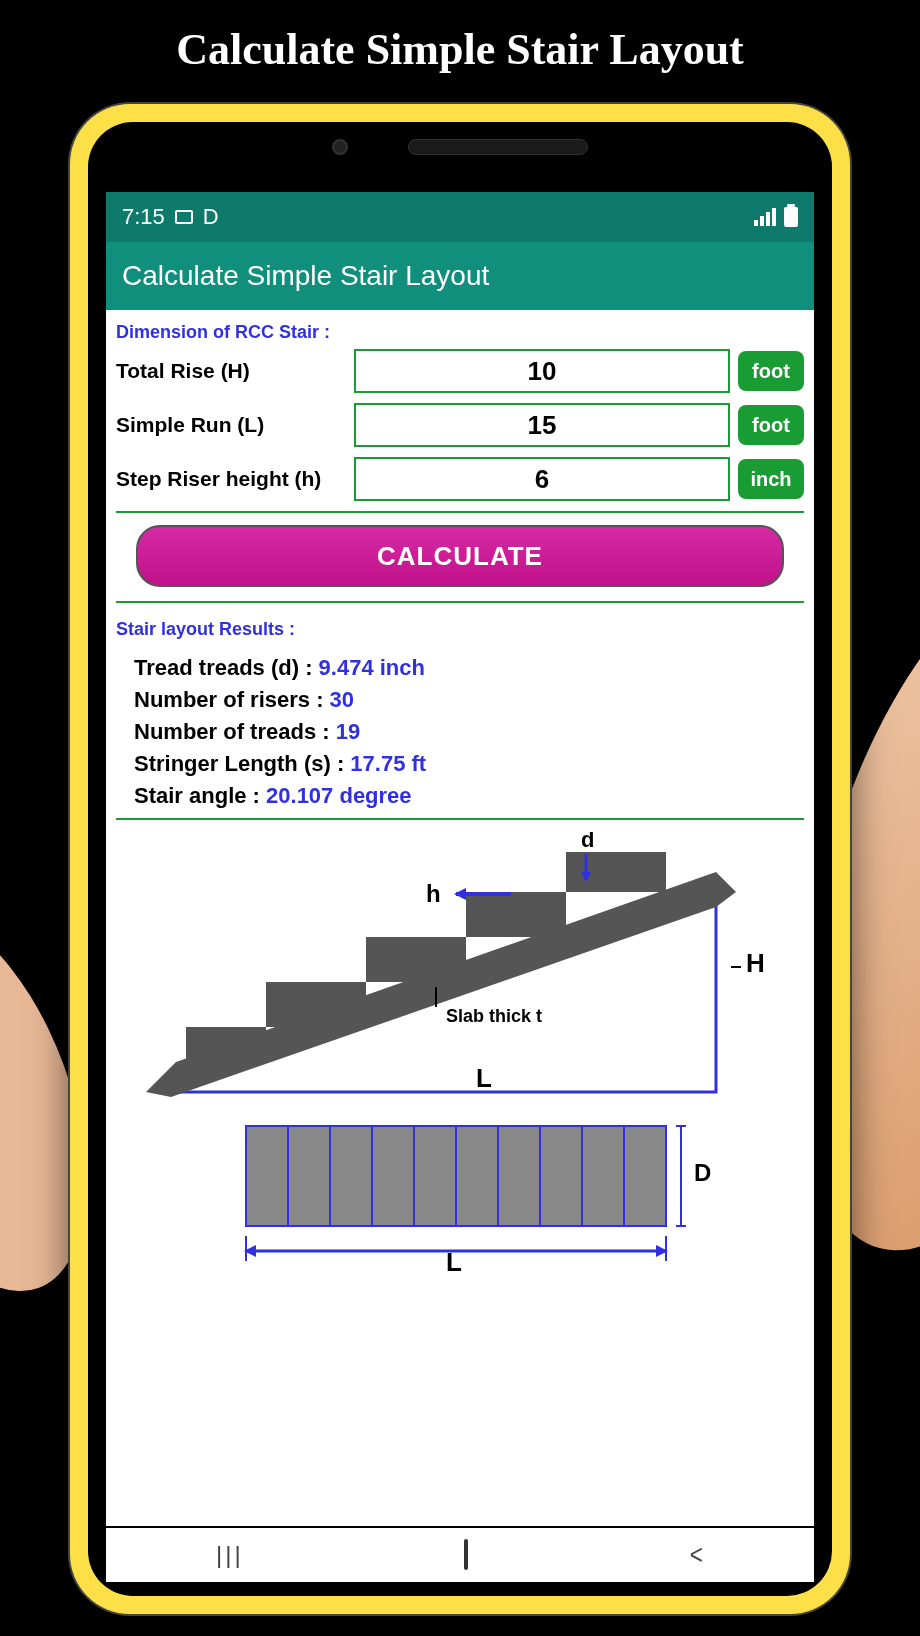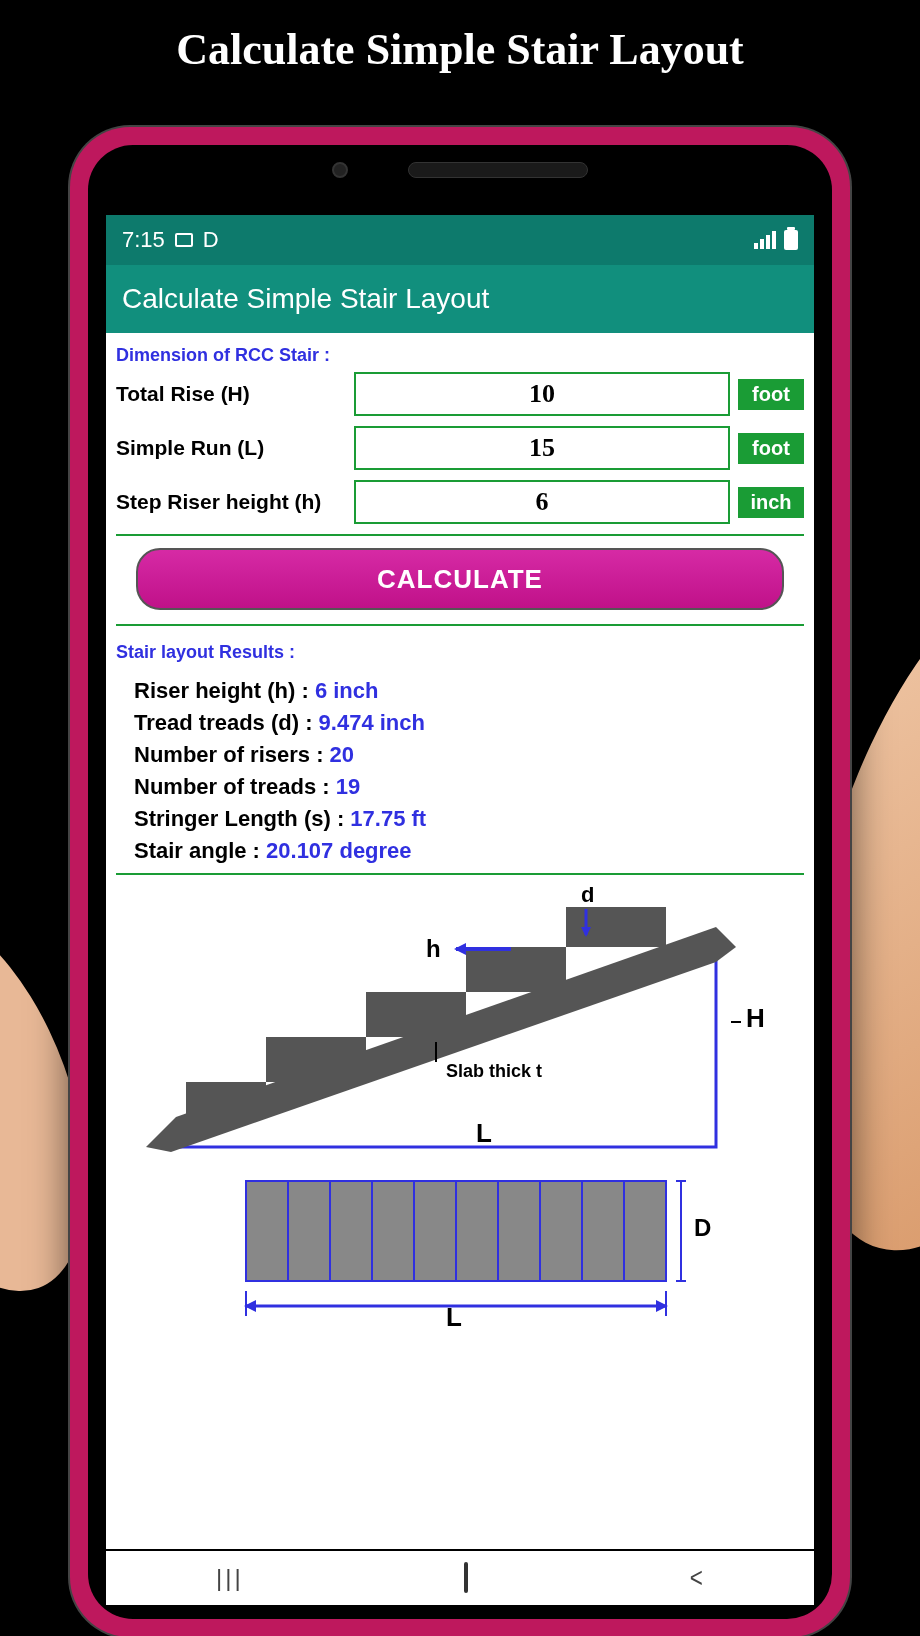--- a/index.html
+++ b/index.html
@@ -30,23 +30,23 @@
     transform: rotate(-20deg);
   }
   .hand.right {
     width: 300px; height: 700px;
     right: -200px; top: 560px;
     transform: rotate(15deg);
     background: linear-gradient(135deg, #f0c8a8, #d89868);
   }
   .phone {
     position: absolute;
-    left: 70px; top: 127px;
+    left: 70px; top: 104px;
     width: 780px; height: 1510px;
-    background: #be185d;
+    background: #fde047;
     border-radius: 60px;
     padding: 18px;
     box-shadow: 0 0 0 2px #444, 0 10px 40px rgba(0,0,0,.6);
   }
   .phone-inner {
     width: 100%; height: 100%;
     background: #000;
     border-radius: 45px;
     overflow: hidden;
     position: relative;
@@ -130,30 +130,30 @@
   }
   .field-input {
     flex: 1;
     border: 2px solid #1a9c35;
     height: 44px;
     text-align: center;
     font-size: 26px;
     font-weight: bold;
     color: #000;
     background: #fff;
-    font-family: Liberation Serif, serif;
   }
   .unit-btn {
-    width: 66px; height: 31px;
+    width: 66px; height: 40px;
     background: #1a9c35;
     color: #fff;
     font-size: 20px;
     font-weight: bold;
     display: flex; align-items: center; justify-content: center;
     cursor: pointer;
+    border-radius: 8px;
   }
   .hr-green { border: none; border-top: 2px solid #1a9c35; margin: 6px 0 12px; }
   .calc-btn {
     margin: 0 20px;
     height: 62px;
     background: linear-gradient(#d62aa5, #c01189);
     border: 2px solid #555;
     border-radius: 24px;
     color: #fff;
     font-size: 26px;
@@ -253,23 +253,22 @@
 
         <hr class="hr-green">
 
         <div class="calc-btn">CALCULATE</div>
 
         <hr class="hr-green" style="margin-top:14px">
 
         <div class="section-title">Stair layout Results :</div>
 
         <div class="results">
-          <div class="result-line"><span>Riser height (h) : </span><span class="val">6 inch</span></div>
           <div class="result-line"><span>Tread treads (d) : </span><span class="val">9.474 inch</span></div>
-          <div class="result-line"><span>Number of risers : </span><span class="val">20</span></div>
+          <div class="result-line"><span>Number of risers : </span><span class="val">30</span></div>
           <div class="result-line"><span>Number of treads : </span><span class="val">19</span></div>
           <div class="result-line"><span>Stringer Length (s) : </span><span class="val">17.75 ft</span></div>
           <div class="result-line"><span>Stair angle : </span><span class="val">20.107 degree</span></div>
         </div>
 
         <hr class="hr-green">
 
         <div class="diagram-area">
           <svg width="680" height="280" viewBox="0 0 680 280">
             <polyline points="50,260 600,260 600,60" fill="none" stroke="#3030e0" stroke-width="3"></polyline>

